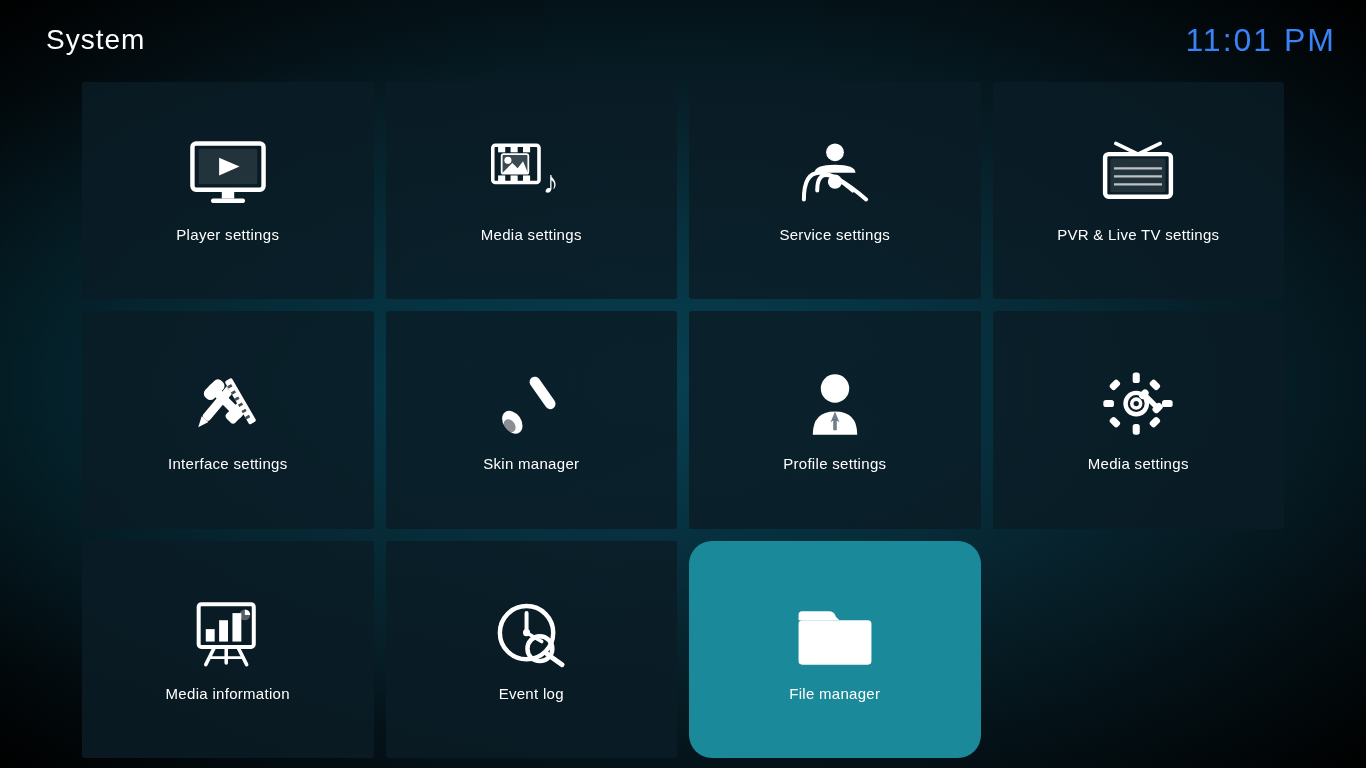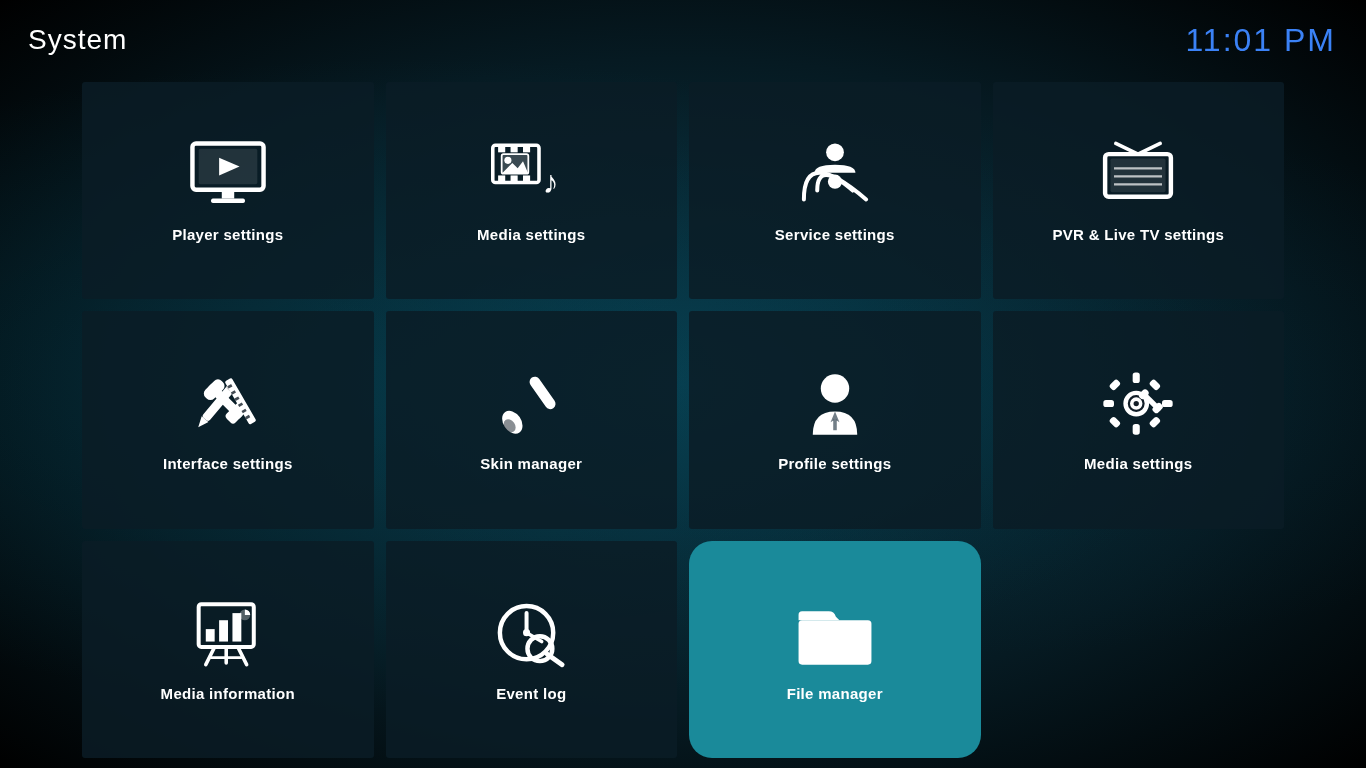--- a/index.html
+++ b/index.html
@@ -23,21 +23,21 @@
         radial-gradient(ellipse at 30% 50%, rgba(0,80,100,0.3) 0%, transparent 60%),
         radial-gradient(ellipse at 70% 50%, rgba(0,60,80,0.2) 0%, transparent 50%);
       pointer-events: none;
     }
 
     header {
       position: relative;
       display: flex;
       justify-content: space-between;
       align-items: center;
-      padding: 18px 30px 10px 28px;
+      padding: 18px 30px 10px 46px;
       height: 72px;
     }
 
     .page-title {
       font-size: 28px;
       font-weight: 300;
       letter-spacing: 1px;
       color: #ffffff;
     }
 
@@ -85,21 +85,21 @@
     }
 
     .tile-icon svg {
       width: 100%;
       height: 100%;
       fill: #ffffff;
     }
 
     .tile-label {
       font-size: 15px;
-      font-weight: 700;
+      font-weight: 400;
       color: #ffffff;
       text-align: center;
       letter-spacing: 0.3px;
     }
   </style>
 </head>
 <body>
 
 <header>
   <span class="page-title">System</span>

